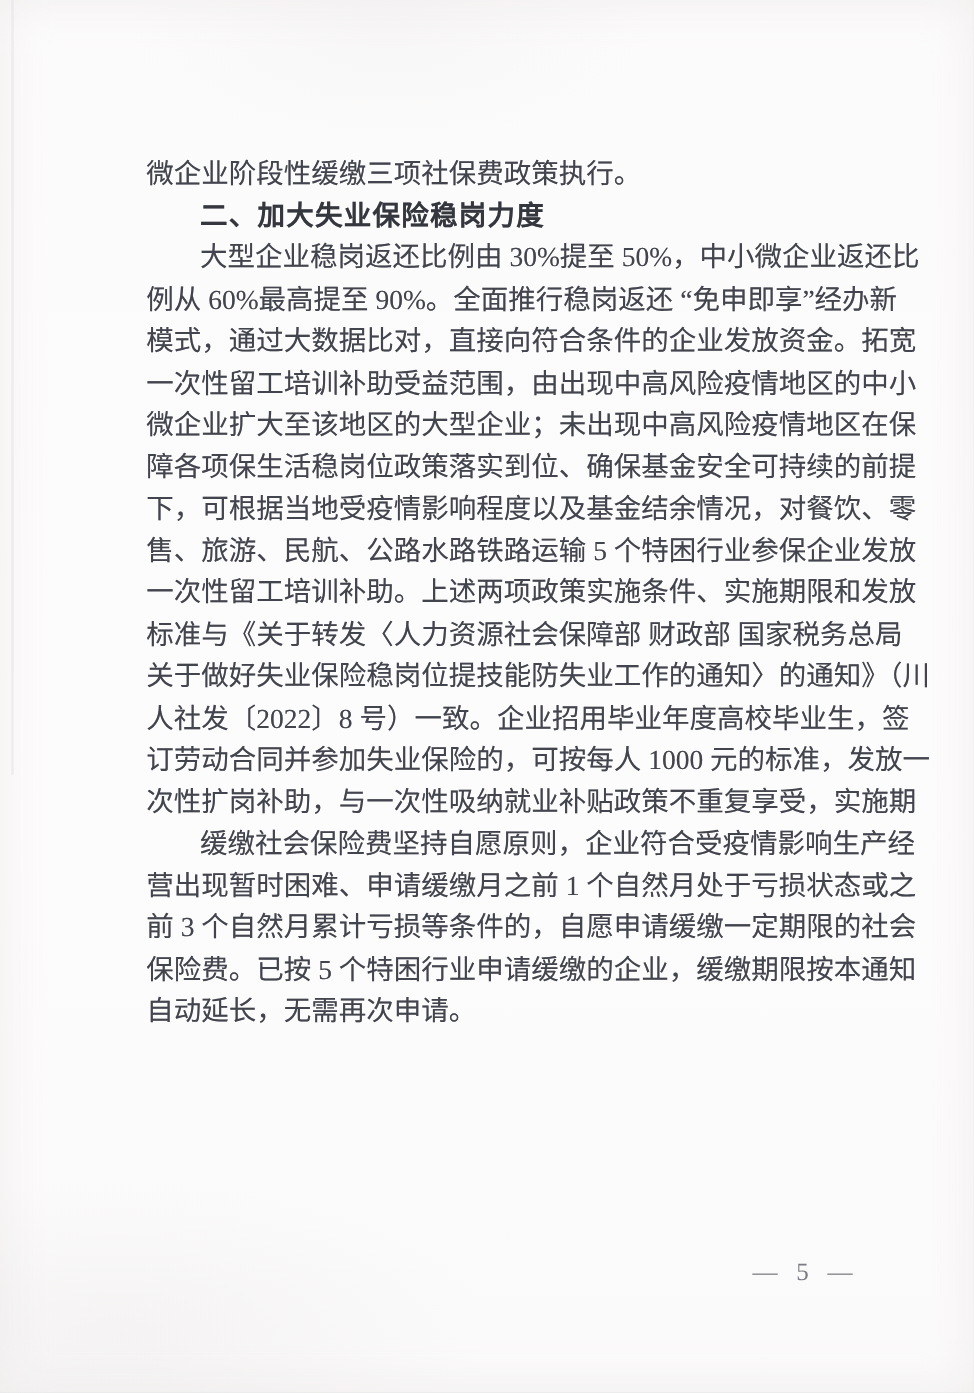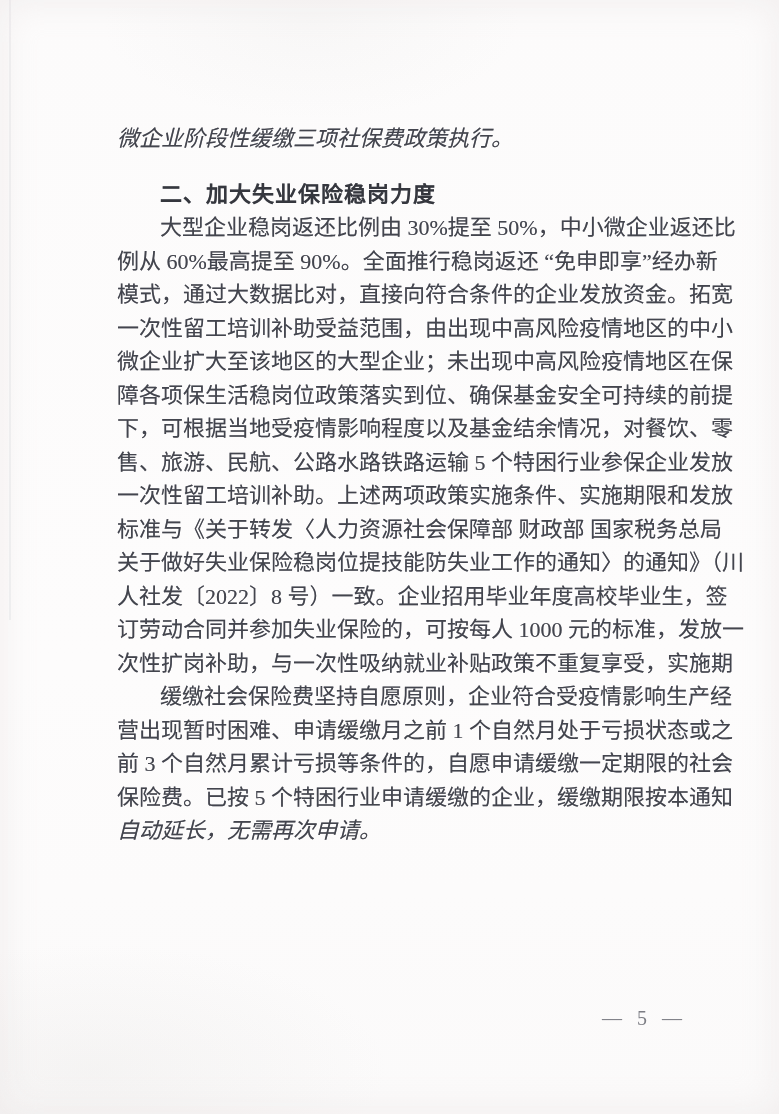--- a/index.html
+++ b/index.html
@@ -45,32 +45,31 @@
     line-height: 33.5px;
     color: #43454e;
     text-shadow: 0 0 0.5px rgba(70,72,82,0.45);
   }
 
   .line {
     text-align: justify;
     text-align-last: justify;
     white-space: nowrap;
   }
-  .line.end  { text-align-last: left; font-style: italic; }
+  .line.end  { text-align-last: left; }
   .line.first { text-indent: 43px; }
 
   .heading {
     font-family: "Liberation Sans", "DejaVu Sans", sans-serif;
     font-weight: 700;
     color: #35373e;
     text-indent: 43px;
     letter-spacing: 1px;
     text-align: left;
     text-align-last: left;
-    margin-top: 22px;
   }
 
   .page-number {
     position: absolute;
     top: 1007px;
     left: 0;
     width: 684px;
     text-align: right;
     font-size: 20px;
     color: #7b7c83;

